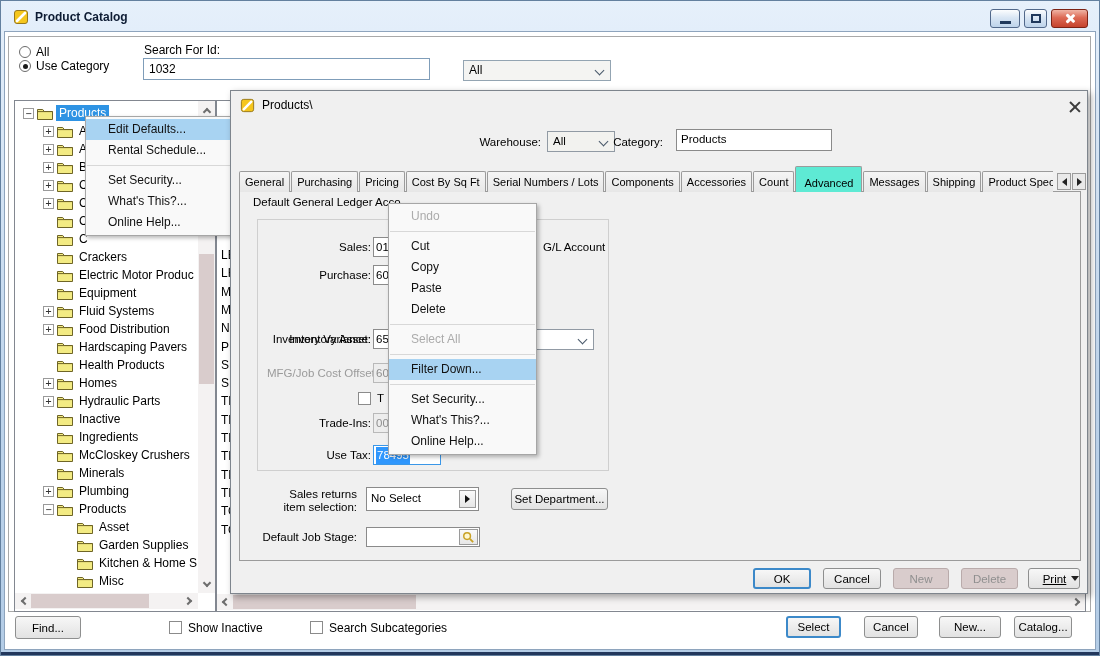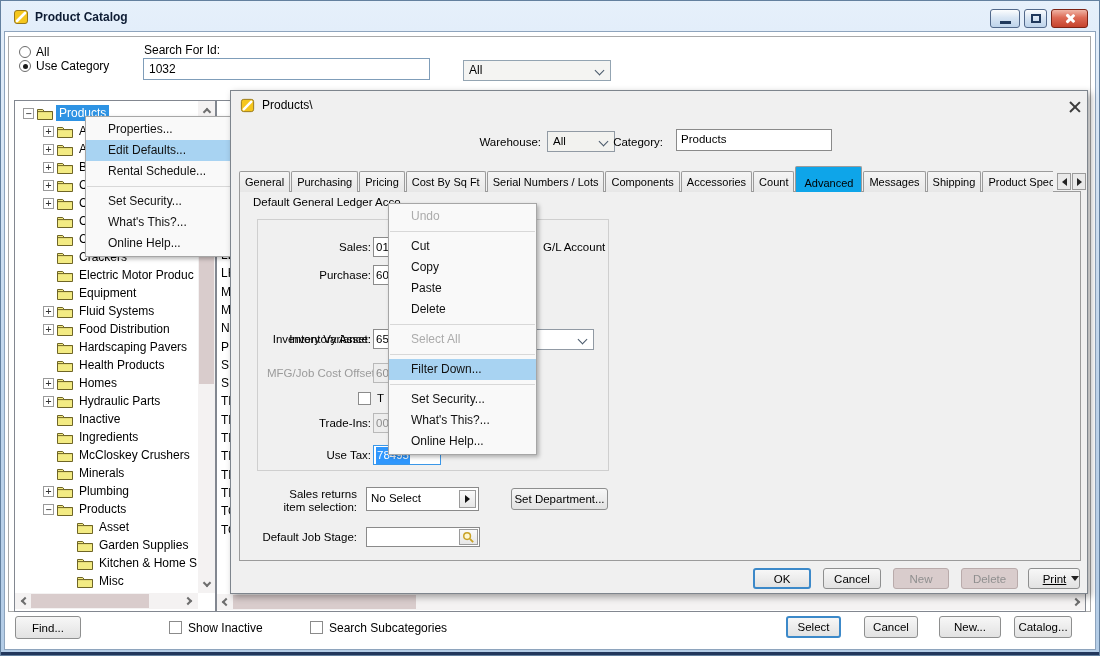--- a/index.html
+++ b/index.html
@@ -63,21 +63,21 @@
   .dialog{position:absolute;left:230px;top:90px;width:858px;height:504px;background:#f0f0f0;border:1px solid #7e858d;
     box-shadow:3px 3px 7px rgba(0,0,0,.35);font-size:11.5px;}
   .dlg-close{position:absolute;left:836px;top:8px;width:16px;height:16px;cursor:default;}
   .dlg-close::before,.dlg-close::after{content:'';position:absolute;left:7px;top:1px;width:1.8px;height:14px;background:#3c3c3c;}
   .dlg-close::before{transform:rotate(45deg);} .dlg-close::after{transform:rotate(-45deg);}
   .dfield{position:absolute;background:#fff;border:1px solid #8a8a8a;padding:2px 4px;line-height:15px;}
   .dcombo{position:absolute;background:#f2f2ef;border:1px solid #919aa4;padding:2px 5px;line-height:14px;}
   .tabs{position:absolute;left:8px;top:75px;width:814px;height:26px;display:flex;align-items:flex-end;overflow:hidden;z-index:3;}
   .tab{height:21px;line-height:20px;padding:0 5px;font-size:11px;white-space:nowrap;
     background:linear-gradient(#f5f5f5,#e7e7e7);border:1px solid #9b9b9b;border-bottom:none;border-radius:2px 2px 0 0;margin-right:1px;}
-  .tab.active{height:26px;line-height:25px;background:#0ea5e9;position:relative;z-index:4;padding:4px 8px;}
+  .tab.active{height:26px;line-height:25px;background:#5eead4;position:relative;z-index:4;padding:4px 8px;}
   .tab-arrow{position:absolute;top:82px;width:14px;height:17px;background:#e9e9e9;border:1px solid #9b9b9b;display:flex;align-items:center;justify-content:center;z-index:3;}
   .tri-l{width:0;height:0;border-top:4px solid transparent;border-bottom:4px solid transparent;border-right:5px solid #222;}
   .tri-r{width:0;height:0;border-top:4px solid transparent;border-bottom:4px solid transparent;border-left:5px solid #222;}
   .tabpanel{position:absolute;left:8px;top:100px;width:842px;height:370px;border:1px solid #9b9b9b;background:#f0f0f0;z-index:2;}
   .groupbox{position:absolute;left:26px;top:128px;width:352px;height:252px;border:1px solid #cfcfcf;z-index:2;}
   .gl-row{position:absolute;left:36px;display:flex;align-items:center;height:20px;z-index:2;}
   .gl-label{width:104px;text-align:right;margin-right:2px;white-space:nowrap;flex:none;}
   .gl-label.dim{color:#9b9b9b;}
   .gl-field{width:68px;height:20px;background:#fff;border:1px solid #8b8b8b;font-size:11.5px;line-height:17px;padding:1px 2px;overflow:hidden;flex:none;}
   .gl-field.disabled{background:#ededed;border-color:#b9b9b9;color:#8e8e8e;}
@@ -417,21 +417,20 @@
       <span>Cancel</span>
     </div>
   <div class="btn" style="left:939px;top:616px;width:62px;height:22px;">
       <span>New...</span>
     </div>
   <div class="btn" style="left:1014px;top:616px;width:58px;height:22px;">
       <span>Catalog...</span>
     </div>
 
   <div class="menu" style="left:85px;top:116px;width:148px;z-index:40;">
-      <div class="menu-item">Properties...</div>
       <div class="menu-item hl">Edit Defaults...</div>
       <div class="menu-item">Rental Schedule...</div>
       <div class="menu-sep"></div>
       <div class="menu-item">Set Security...</div>
       <div class="menu-item">What's This?...</div>
       <div class="menu-item">Online Help...</div>
     </div>
 
   <div class="dialog" style="z-index:50;">
     <svg class="tag-ico" style="left:8px;top:6px" width="17" height="17" viewBox="0 0 18 18">

